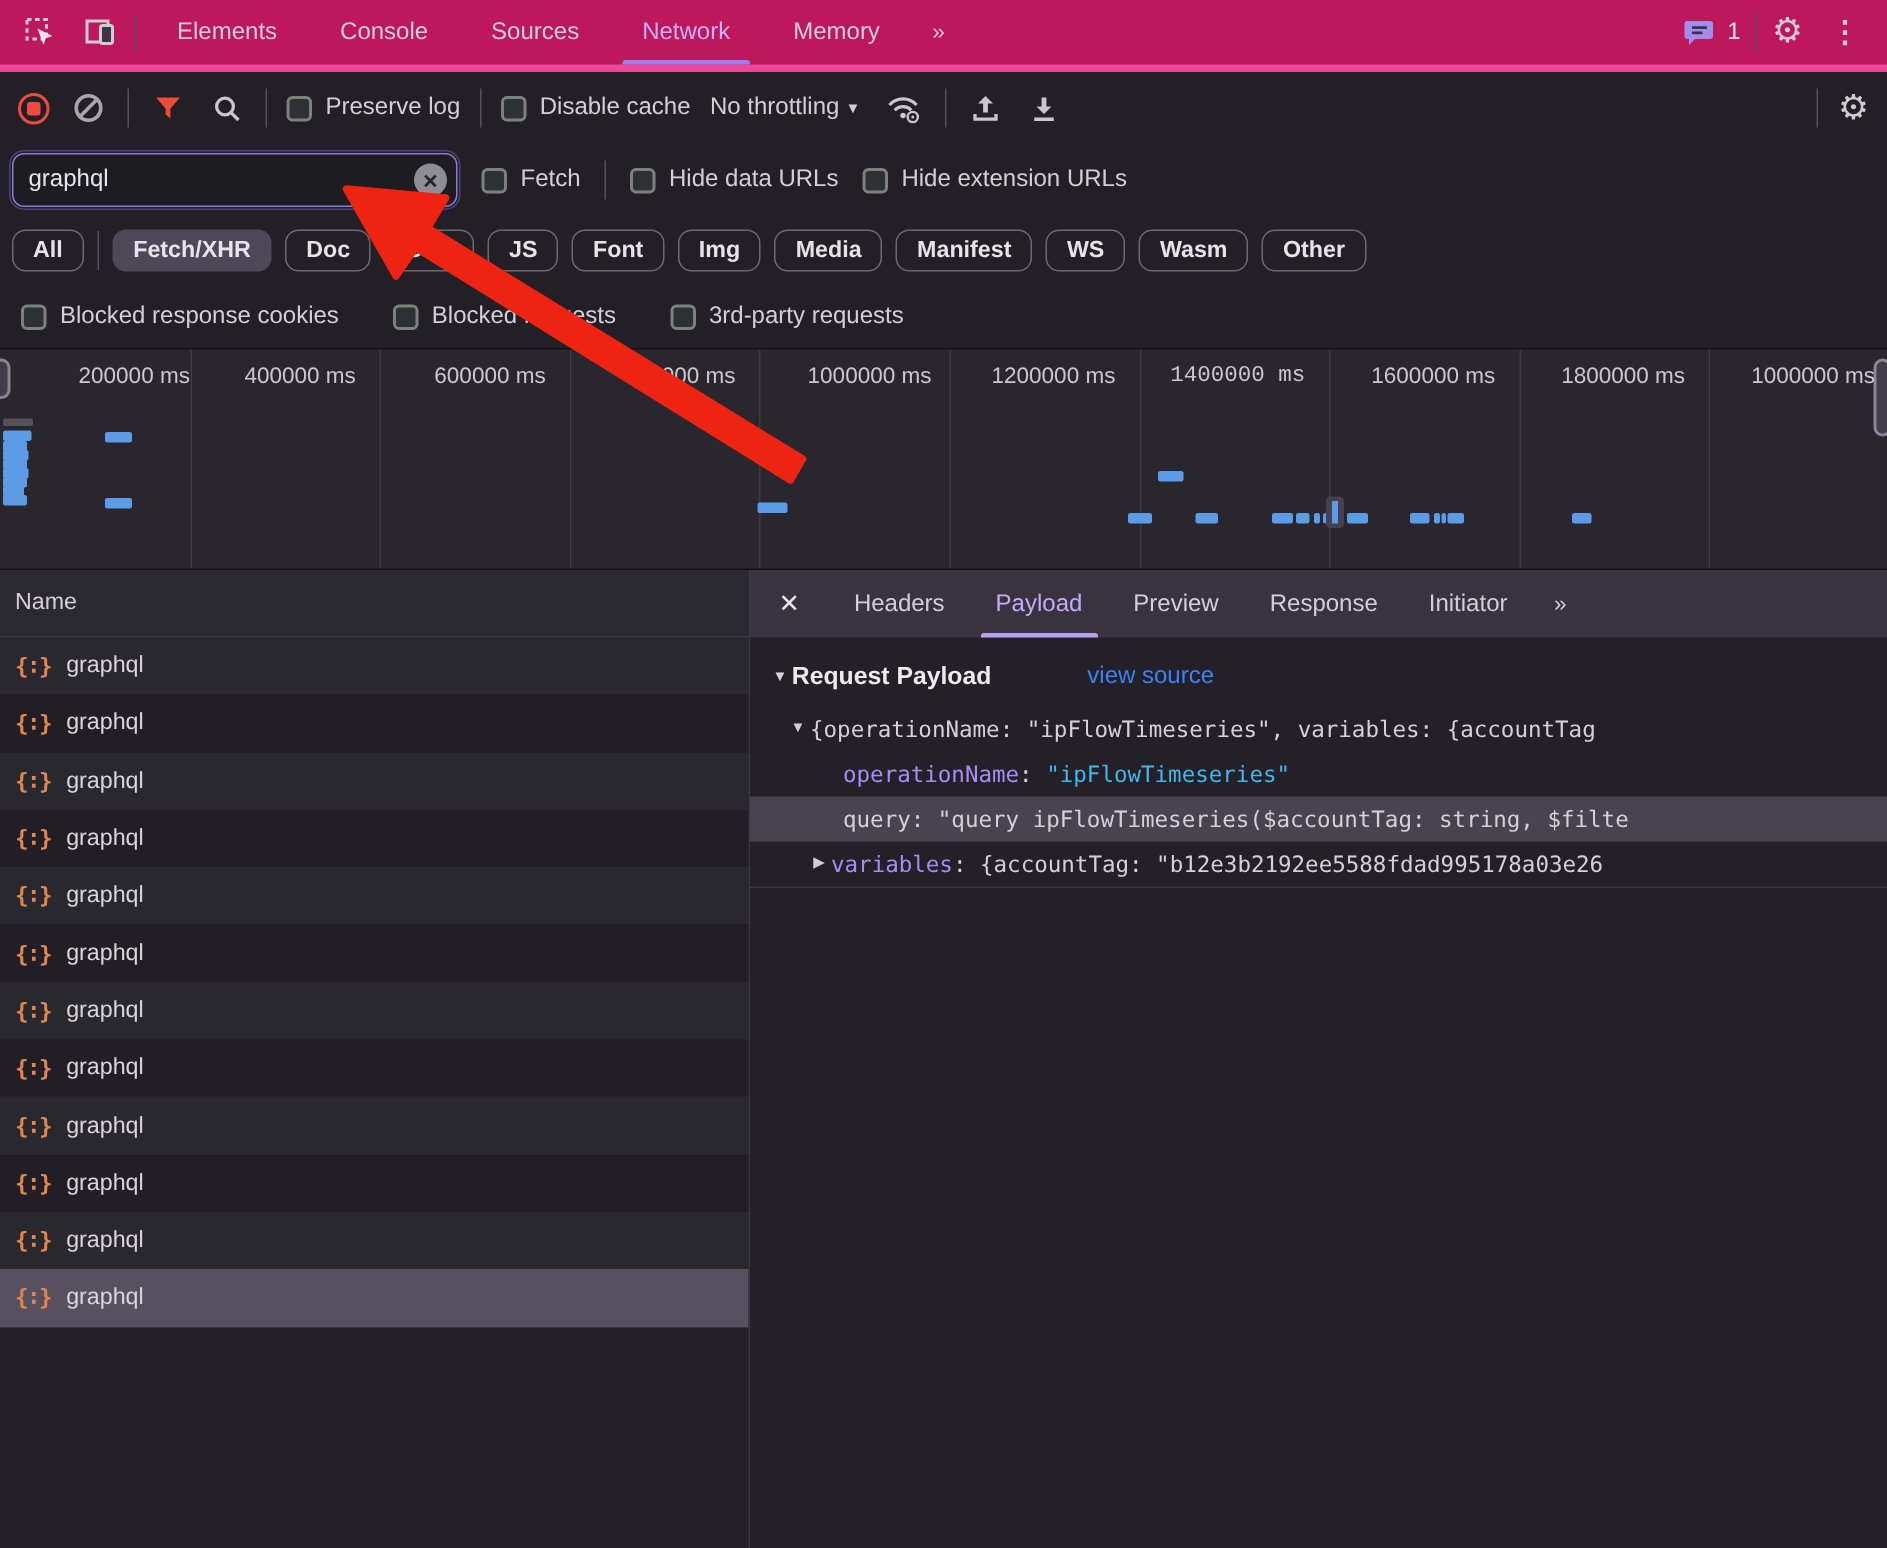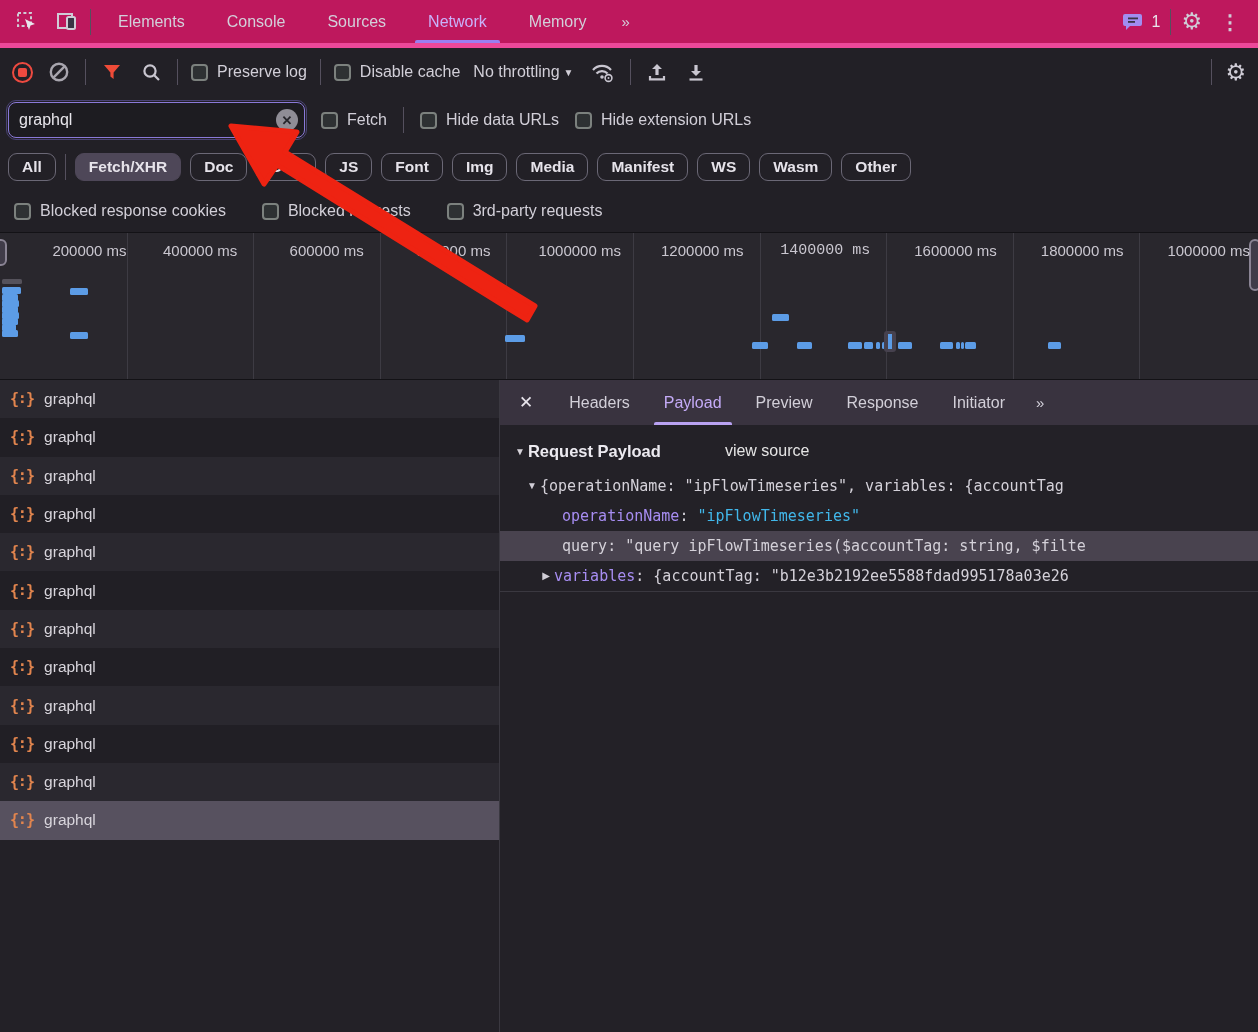--- a/index.html
+++ b/index.html
@@ -66,21 +66,21 @@
   
   .rightpane { flex:1; display:flex; flex-direction:column; background:#232127; overflow:hidden; }
   .dtabbar { height:45px; flex:none; background:#39333f; display:flex; align-items:stretch; }
   .dclose { display:flex; align-items:center; padding:0 19px; font-size:17px; color:#e8e5ec; cursor:pointer; }
   .dtab { display:flex; align-items:center; padding:0 17px; font-size:16px; color:#d2cfd8; position:relative; cursor:pointer; }
   .dtab.active { color:#c4abf7; }
   .dtab.active::after { content:""; position:absolute; left:7px; right:7px; bottom:0; height:3px; background:#b9a2f2; border-radius:2px 2px 0 0; }
   .payload-hdr { display:flex; align-items:center; height:40px; margin-top:6px; padding-left:15px; }
   .tri { font-size:10px; color:#d6d3da; margin-right:3px; }
   .ptitle { font-weight:700; font-size:16.5px; color:#eceaf0; }
-  .viewsrc { margin-left:64px; font-size:16px; color:#e5e5e5; cursor:pointer; }
+  .viewsrc { margin-left:64px; font-size:16px; color:#3b82f6; cursor:pointer; }
   .prows { font-family:"DejaVu Sans Mono",monospace; font-size:15px; }
   .prow { height:30px; line-height:30px; white-space:pre; overflow:hidden; display:flex; align-items:center; }
   .prow.sel { background:#49434f; }
   .prow .tw { font-size:10px; font-family:"Liberation Sans",sans-serif; color:#d0cdd6; width:16px; flex:none; text-align:center; }
   .tk { color:#a78df2; } .ts { color:#41b7ea; } .tp { color:#d4d1d9; }
   .pdivider { border-bottom:1px solid #3a3840; }
 
   
   .arrow-overlay { position:absolute; inset:0; pointer-events:none; z-index:50; }
 
@@ -291,20 +291,23 @@
       <div class="bar" style="left: 961px; top: 109px; width: 3px;"></div>
       <div class="bar" style="left: 965px; top: 109px; width: 11px;"></div>
       <div class="bar" style="left: 1048px; top: 109px; width: 13px;"></div>
       <div class="selmark" style="left: 884px; top: 98px; width: 12px; height: 21px;">
         <i></i>
       </div>
     </div>
 
   <div class="main">
     <div class="leftpane">
+      <div class="namehdr">
+        <span>Name</span>
+      </div>
       <div class="req-rows" id="req-rows">
           <div class="rrow odd">
             <span class="jicon">{∶}</span>
             <span>graphql</span>
           </div>
           <div class="rrow even">
             <span class="jicon">{∶}</span>
             <span>graphql</span>
           </div>
           <div class="rrow odd">

